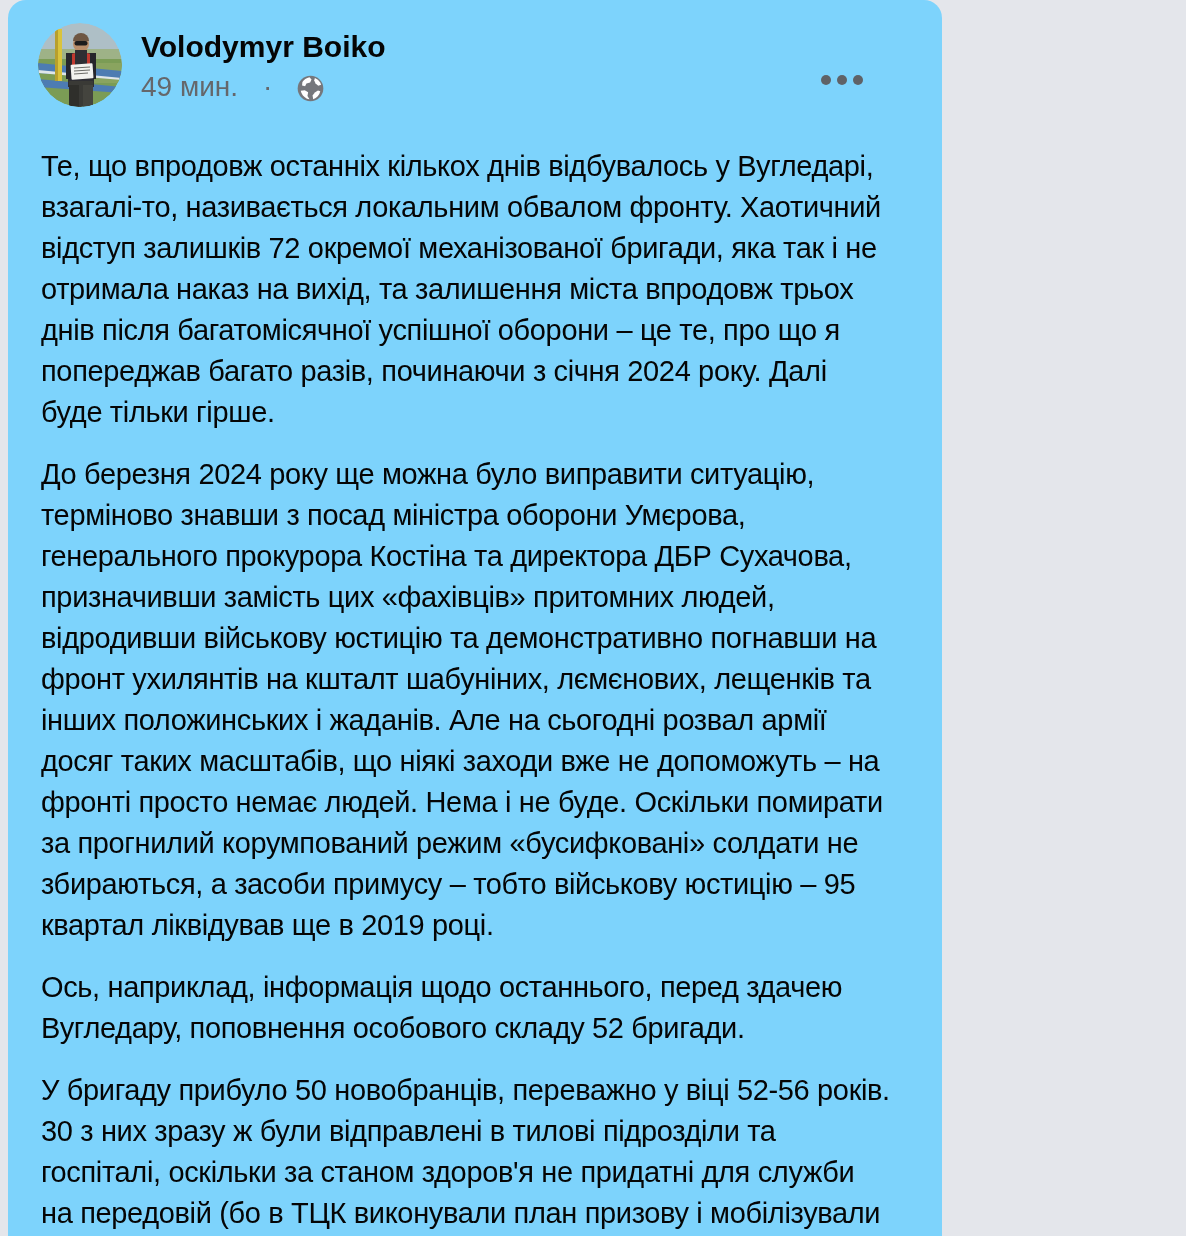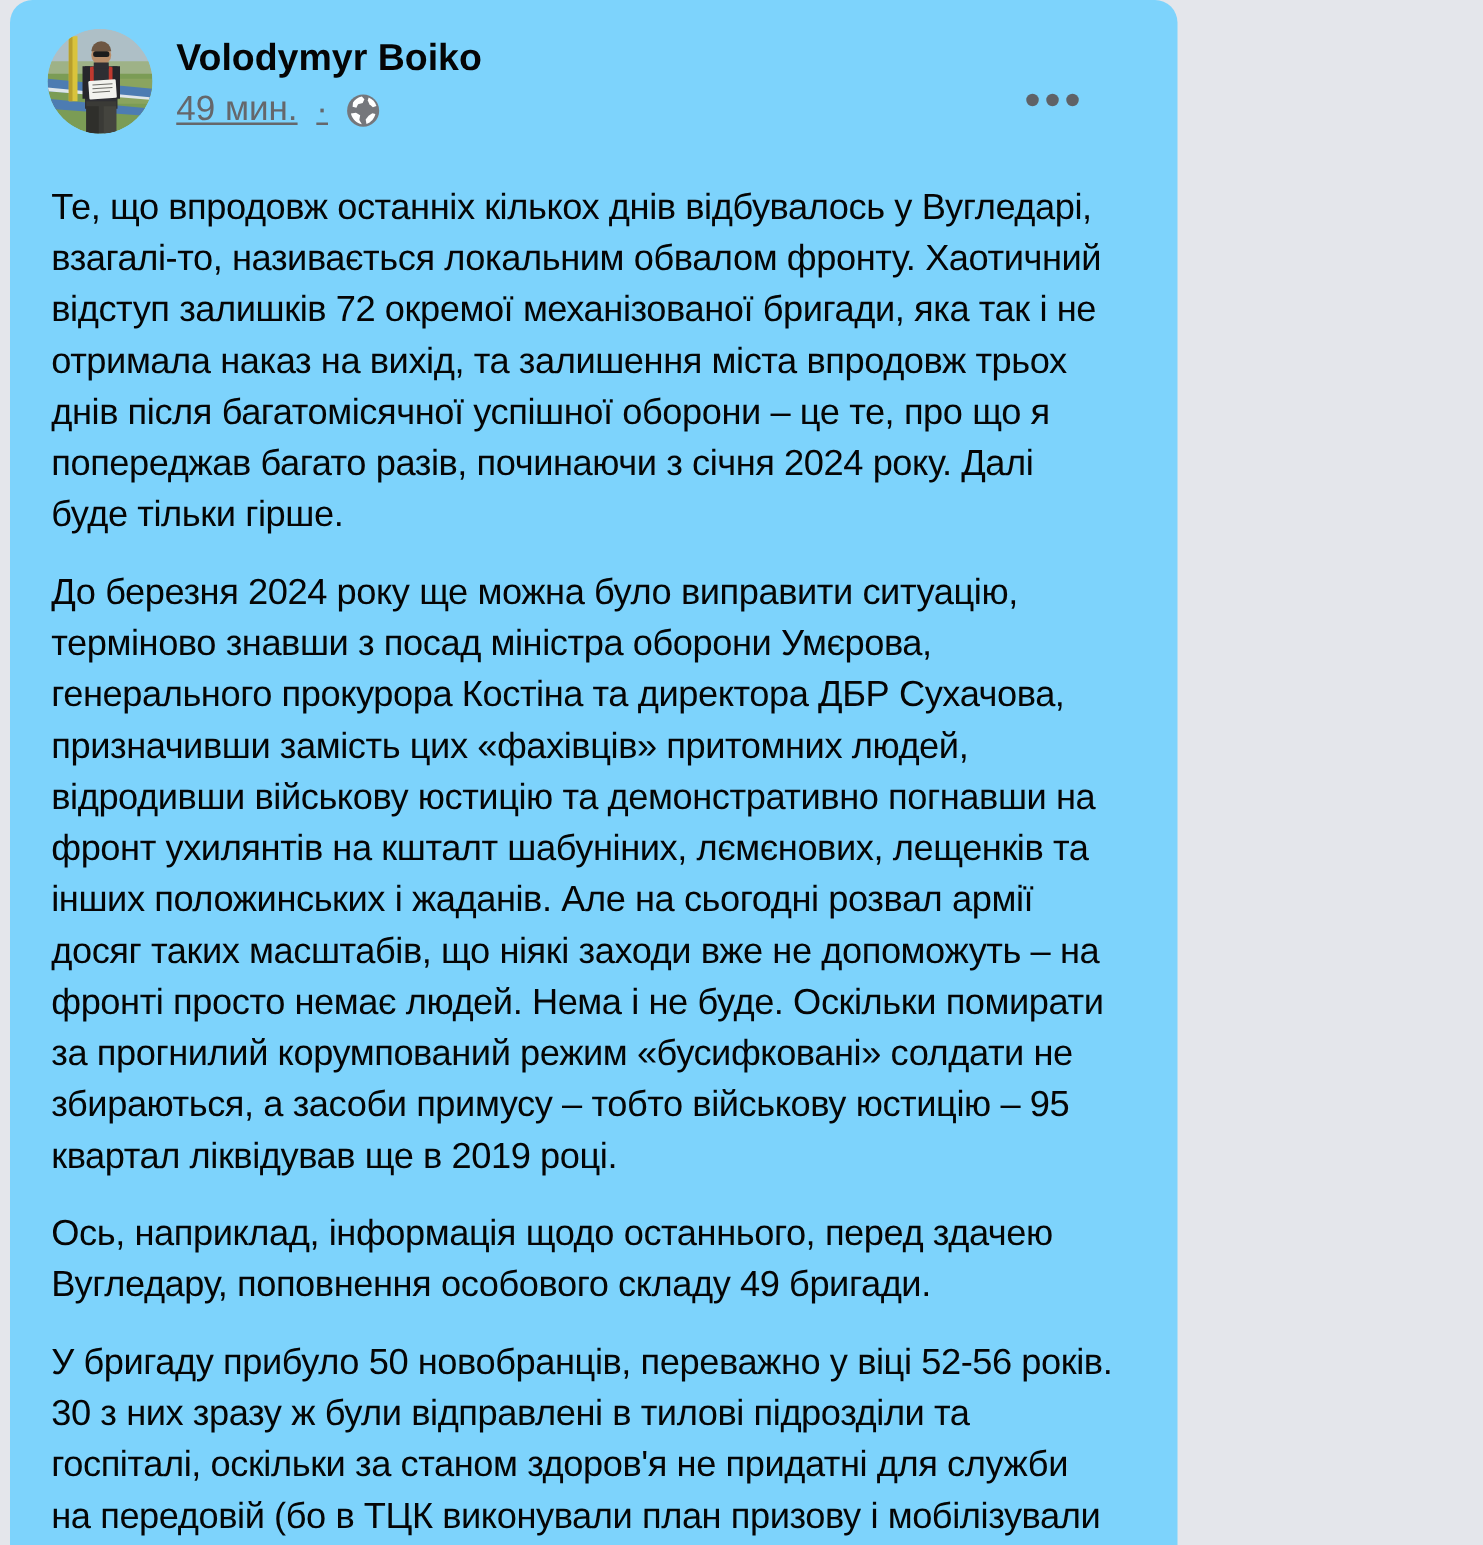--- a/index.html
+++ b/index.html
@@ -48,26 +48,25 @@
     font-weight: bold;
     color: #050505;
     line-height: 34px;
     letter-spacing: 0;
     cursor: pointer;
   }
   .meta-row {
     margin-top: 8px;
     display: flex;
     align-items: center;
-    gap: 15px;
+    gap: 25px;
     font-size: 28px;
     color: #65676B;
     line-height: 30px;
     cursor: pointer;
-    text-decoration: underline;
   }
   .meta-sep {
     color: #65676B;
     font-size: 28px;
   }
   .globe-icon { display: inline-flex; margin-top: 2px; }
   .menu-button {
     position: absolute;
     right: 18px;
     top: 24px;
@@ -168,19 +167,19 @@
       <button class="menu-button" aria-label="More options">
         <span class="dot"></span>
         <span class="dot"></span>
         <span class="dot"></span>
       </button>
     </div>
 
     <div class="post-body">
       <p>Те, що впродовж останніх кількох днів відбувалось у Вугледарі, взагалі-то, називається локальним обвалом фронту. Хаотичний відступ залишків 72 окремої механізованої бригади, яка так і не отримала наказ на вихід, та залишення міста впродовж трьох днів після багатомісячної успішної оборони – це те, про що я попереджав багато разів, починаючи з січня 2024 року. Далі буде тільки гірше.</p>
       <p>До березня 2024 року ще можна було виправити ситуацію, терміново знавши з посад міністра оборони Умєрова, генерального прокурора Костіна та директора ДБР Сухачова, призначивши замість цих «фахівців» притомних людей, відродивши військову юстицію та демонстративно погнавши на фронт ухилянтів на кшталт шабуніних, лємєнових, лещенків та інших положинських і жаданів. Але на сьогодні розвал армії досяг таких масштабів, що ніякі заходи вже не допоможуть – на фронті просто немає людей. Нема і не буде. Оскільки помирати за прогнилий корумпований режим «бусифковані» солдати не збираються, а засоби примусу – тобто військову юстицію – 95 квартал ліквідував ще в 2019 році.</p>
-      <p>Ось, наприклад, інформація щодо останнього, перед здачею Вугледару, поповнення особового складу 49 бригади.</p>
+      <p>Ось, наприклад, інформація щодо останнього, перед здачею Вугледару, поповнення особового складу 52 бригади.</p>
       <p>У бригаду прибуло 50 новобранців, переважно у віці 52-56 років. 30 з них зразу ж були відправлені в тилові підрозділи та госпіталі, оскільки за станом здоров'я не придатні для служби на передовій (бо в ТЦК виконували план призову і мобілізували хворих). З решти 20-ти на другий день дезертирувало 16 військовослужбовців. Таким чином, з поповнення в 50 осіб на позиції було відправлено 4, після першої ж ротації ці четверо також дезертирували.</p>
       <p>І така ситуація – по всьому фронту.</p>
     </div>
 
   </div>
 </div>
 
 </body></html>

